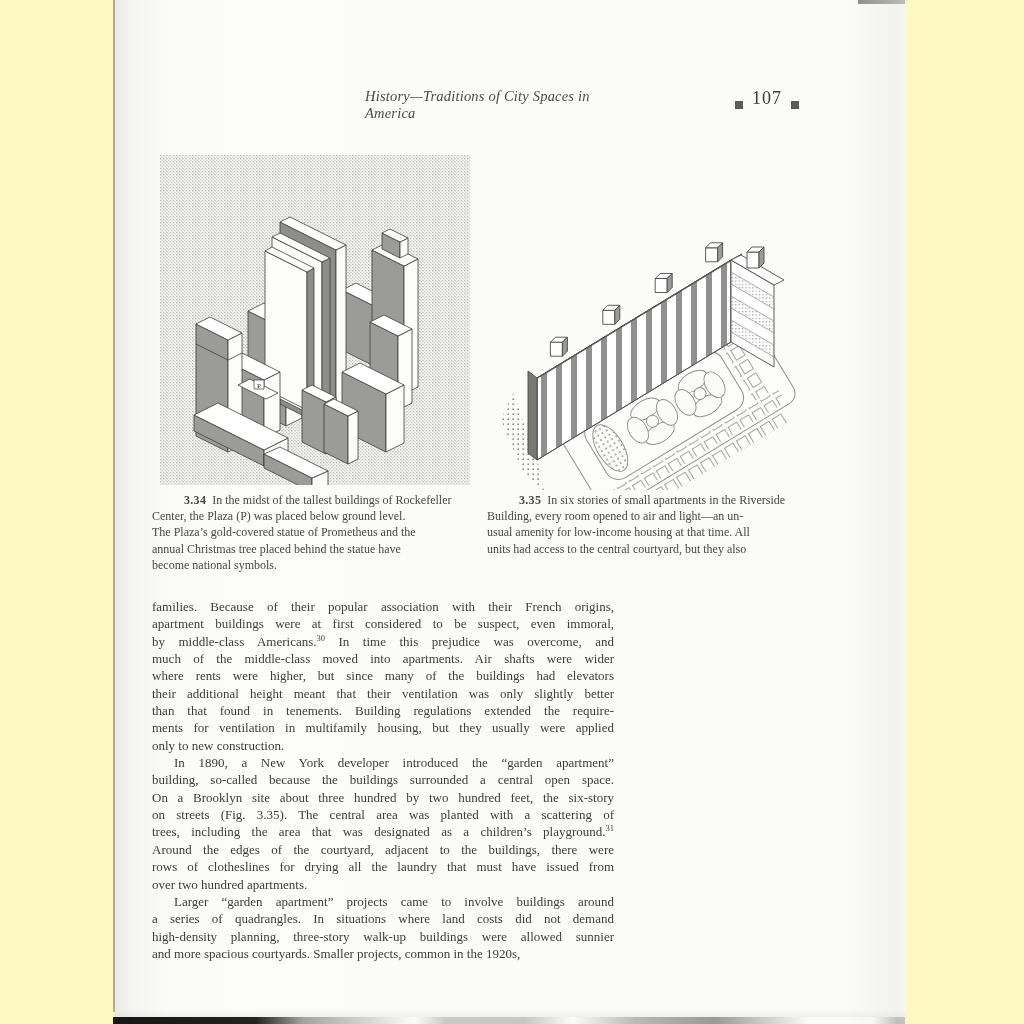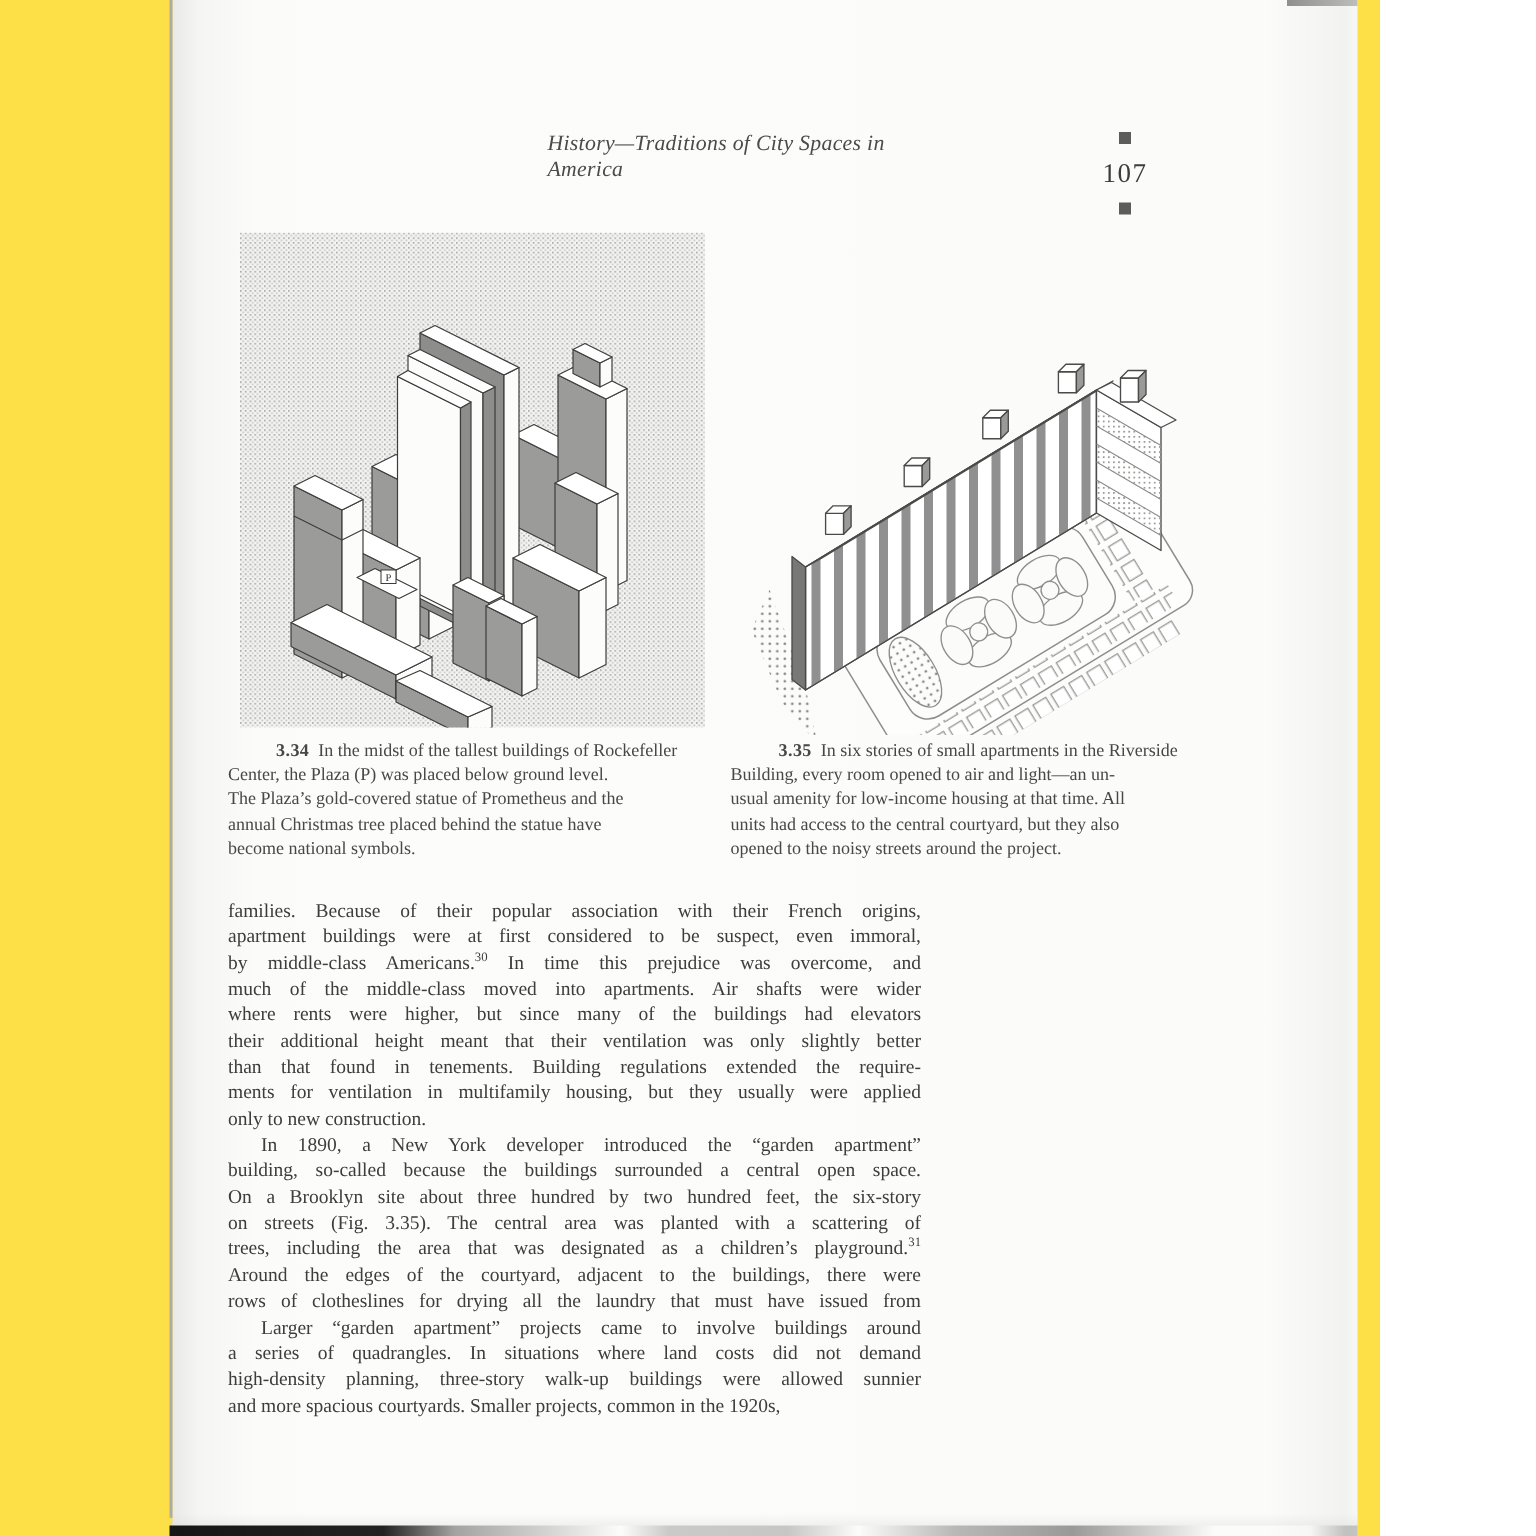--- a/index.html
+++ b/index.html
@@ -1,34 +1,34 @@
 <!DOCTYPE html>
 <html><head>
 <meta charset="utf-8">
 <style>
   html,body{margin:0;padding:0;background:#ffffff;}
-  .scan{position:relative;width:920px;height:1024px;background:#fde047;overflow:hidden;
+  .scan{position:relative;width:1024px;height:1024px;background:#fef9c3;overflow:hidden;
         font-family:"Liberation Serif","DejaVu Serif",serif;}
   .page{position:absolute;left:115px;top:0;width:790px;height:1024px;
         background:linear-gradient(90deg,#e9e9e7 0px,#f5f5f3 18px,#fbfbf9 55px,#fcfcfa 120px,
                    #fbfbf9 calc(100% - 60px),#f2f2f0 calc(100% - 8px),#f7f7f5 100%);}
   .page-edge-line{position:absolute;left:113px;top:0;width:2px;height:1012px;background:#ababa9;}
   .top-edge-sliver{position:absolute;left:858px;top:0;width:47px;height:4px;
         background:linear-gradient(90deg,#8f8f8d,#bdbdbb);}
   .bottom-band{position:absolute;left:113px;bottom:0;width:792px;height:7px;
         background:linear-gradient(90deg,
           #161616 0%, #222222 18%, #55555588 24%, #9a9a9a55 33%, #ffffff00 38%,
           #66666655 42%, #77777766 52%, #ffffff00 58%,
           #55555566 66%, #44444488 76%, #ffffff00 88%, #ffffff00 96%, #88888877 99%);}
   .bottom-soft{position:absolute;left:113px;bottom:7px;width:792px;height:8px;
         background:linear-gradient(180deg,#ffffff00,#d9d9d755);}
 
   .running-head{position:absolute;left:365px;top:88px;width:260px;
         font-style:italic;font-size:14.5px;color:#4a4a48;letter-spacing:.2px;}
-  .folio{position:absolute;left:735px;top:88px;display:flex;align-items:center;gap:9px;flex-direction:column;}
+  .folio{position:absolute;left:735px;top:88px;display:flex;align-items:flex-end;gap:9px;}
   .folio .sq{width:8px;height:8px;background:#5c5c5a;display:inline-block;}
   .folio .num{font-size:18px;color:#3c3c3a;letter-spacing:1px;}
 
   .fig{position:absolute;}
   .fig svg{display:block;}
   #fig1{left:160px;top:155px;width:310px;height:330px;}
   #fig2{left:487px;top:158px;width:325px;height:332px;}
 
   .caption{position:absolute;top:492px;font-size:12px;line-height:16.2px;color:#474745;}
   #cap1{left:152px;width:332px;}
@@ -239,38 +239,38 @@
       <div class="cap-line">Center, the Plaza (P) was placed below ground level.</div>
       <div class="cap-line">The Plaza’s gold-covered statue of Prometheus and the</div>
       <div class="cap-line">annual Christmas tree placed behind the statue have</div>
       <div class="cap-line">become national symbols.</div>
     </div>
   <div class="caption" id="cap2">
       <div class="cap-line"><b>3.35</b> In six stories of small apartments in the Riverside</div>
       <div class="cap-line">Building, every room opened to air and light—an un-</div>
       <div class="cap-line">usual amenity for low-income housing at that time. All</div>
       <div class="cap-line">units had access to the central courtyard, but they also</div>
-      <div class="cap-line">opened to the noisy streets around the project.</div>
     </div>
 
   <div class="bodytext" id="bodytext">
       <div class="body-line">families. Because of their popular association with their French origins,</div>
       <div class="body-line">apartment buildings were at first considered to be suspect, even immoral,</div>
       <div class="body-line">by middle-class Americans.<sup>30</sup> In time this prejudice was overcome, and</div>
       <div class="body-line">much of the middle-class moved into apartments. Air shafts were wider</div>
       <div class="body-line">where rents were higher, but since many of the buildings had elevators</div>
       <div class="body-line">their additional height meant that their ventilation was only slightly better</div>
       <div class="body-line">than that found in tenements. Building regulations extended the require-</div>
       <div class="body-line">ments for ventilation in multifamily housing, but they usually were applied</div>
       <div class="body-line line-last">only to new construction.</div>
       <div class="body-line line-indent">In 1890, a New York developer introduced the “garden apartment”</div>
       <div class="body-line">building, so-called because the buildings surrounded a central open space.</div>
       <div class="body-line">On a Brooklyn site about three hundred by two hundred feet, the six-story</div>
       <div class="body-line">on streets (Fig. 3.35). The central area was planted with a scattering of</div>
       <div class="body-line">trees, including the area that was designated as a children’s playground.<sup>31</sup></div>
       <div class="body-line">Around the edges of the courtyard, adjacent to the buildings, there were</div>
       <div class="body-line">rows of clotheslines for drying all the laundry that must have issued from</div>
+      <div class="body-line line-last">over two hundred apartments.</div>
       <div class="body-line line-indent">Larger “garden apartment” projects came to involve buildings around</div>
       <div class="body-line">a series of quadrangles. In situations where land costs did not demand</div>
       <div class="body-line">high-density planning, three-story walk-up buildings were allowed sunnier</div>
       <div class="body-line line-last">and more spacious courtyards. Smaller projects, common in the 1920s,</div>
     </div>
 </div>
 
 </body></html>

